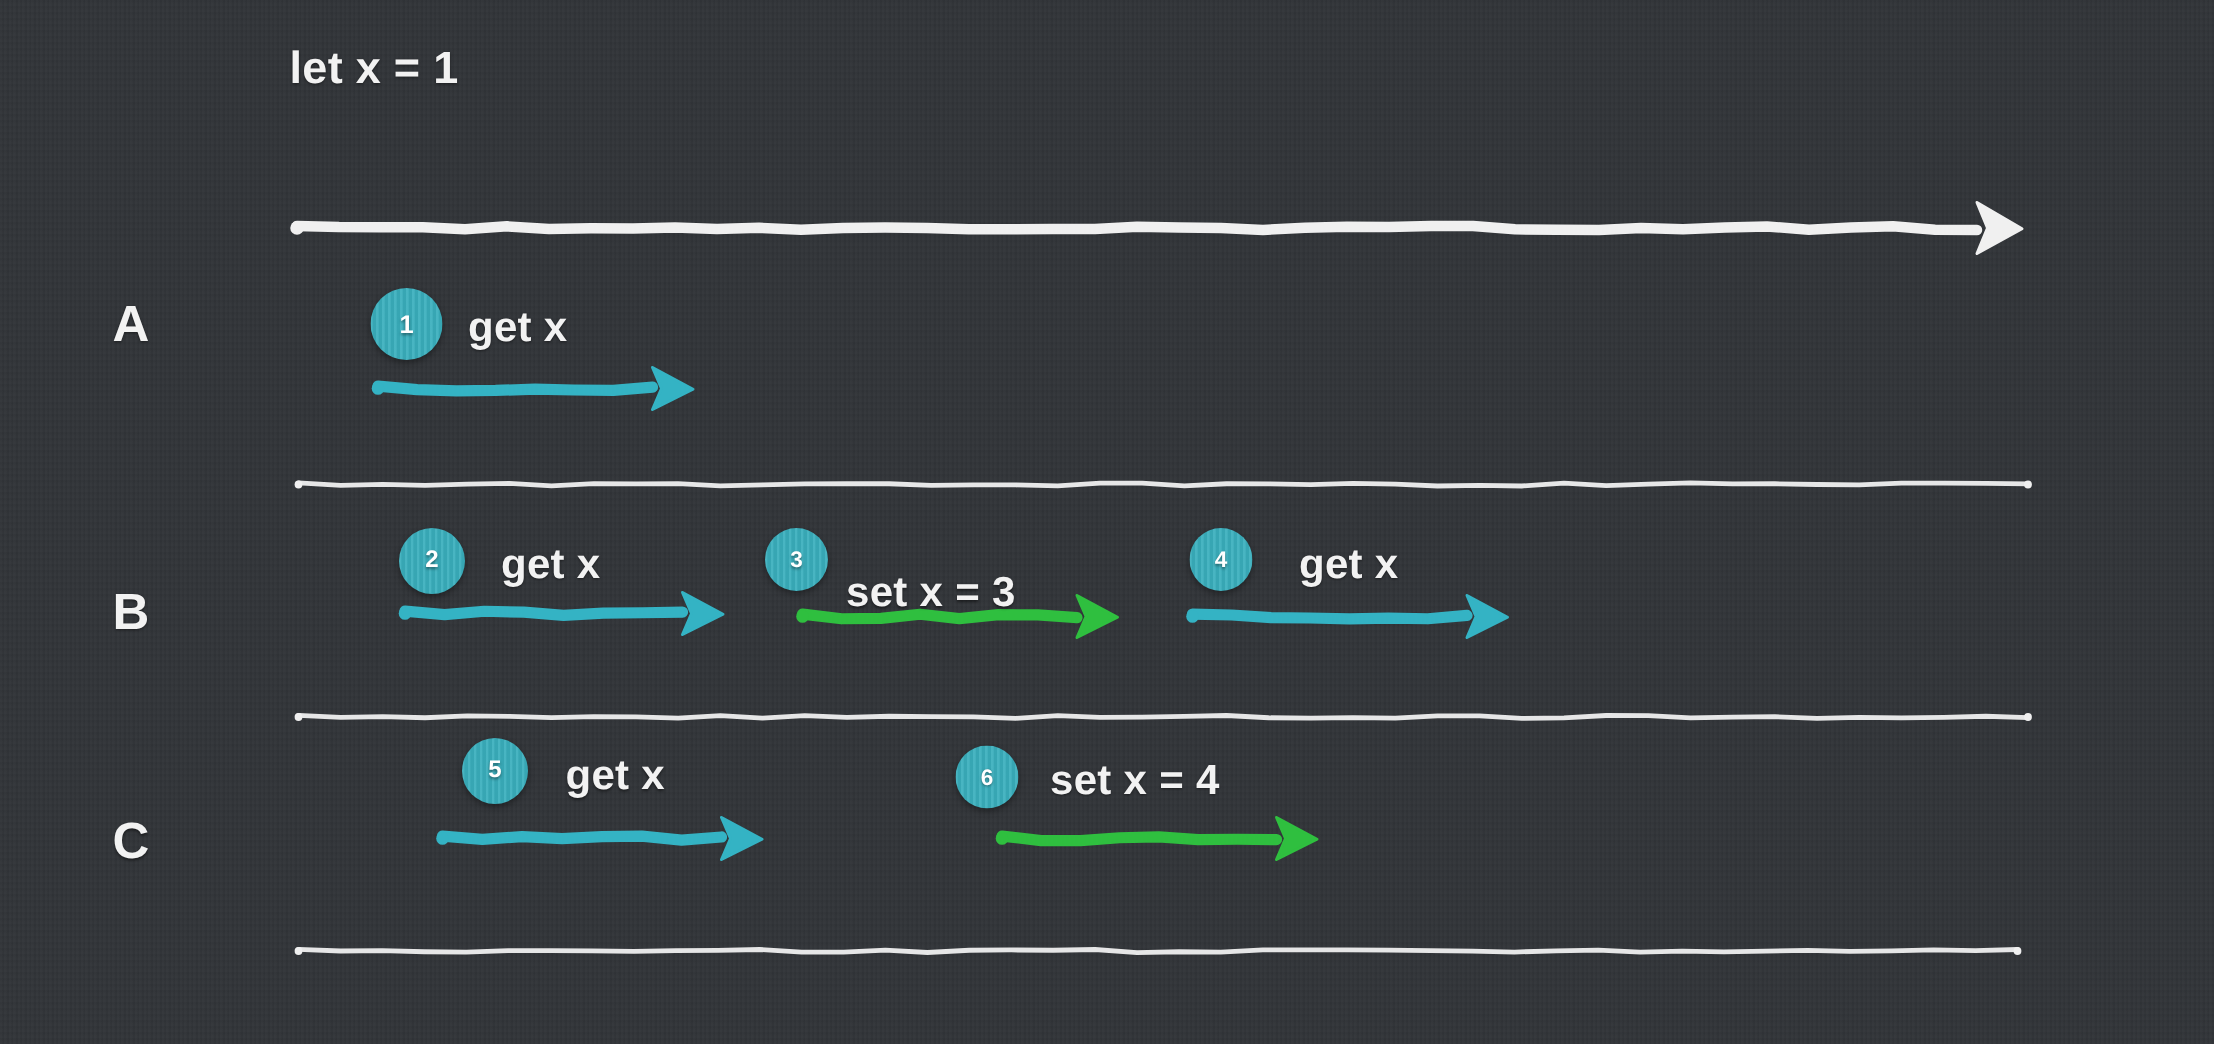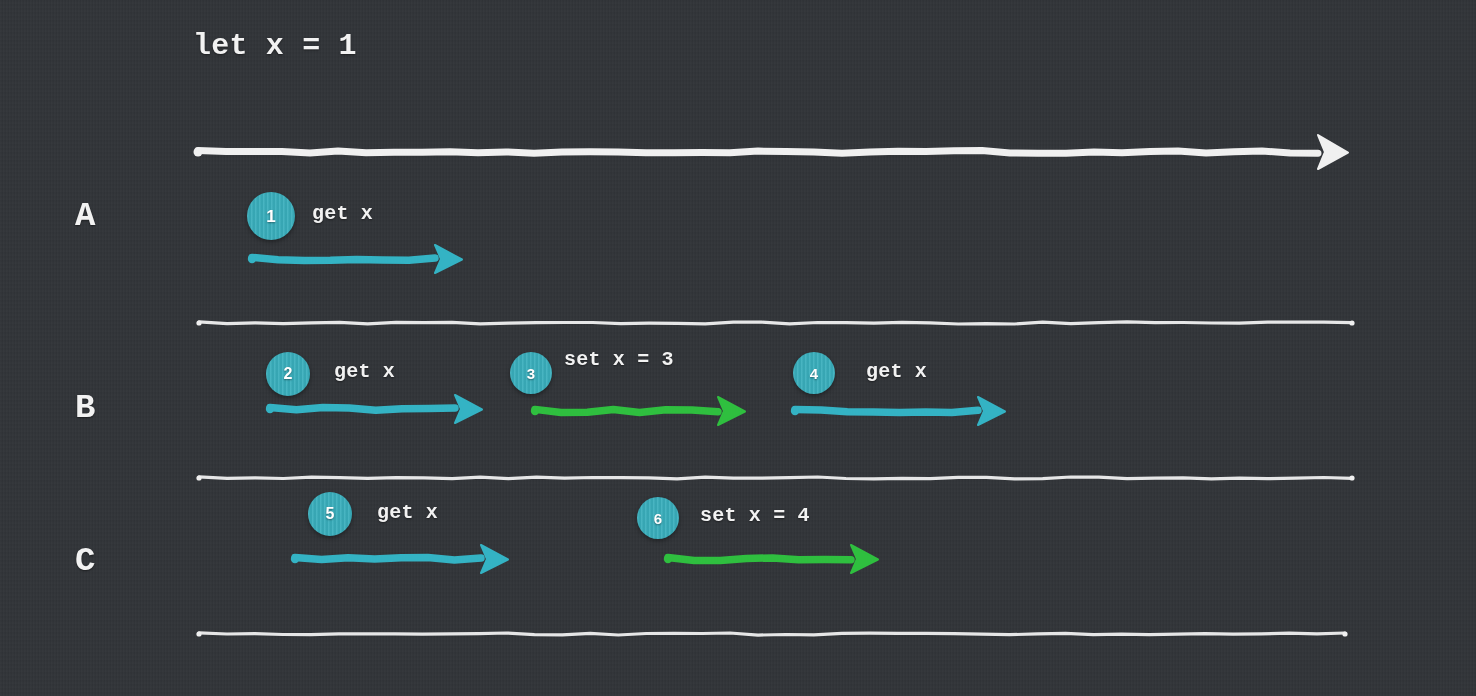--- a/index.html
+++ b/index.html
@@ -29,37 +29,37 @@
   }
   #svg-layer {
     position: absolute;
     left: 0; top: 0;
     width: 1476px;
     height: 696px;
   }
   .txt {
     position: absolute;
     color: #f2f2f2;
-    font-family: Liberation Mono, monospace;
+    font-family: Liberation Sans, sans-serif;
     font-weight: bold;
     white-space: nowrap;
     letter-spacing: 0.2px;
     text-shadow: 0 1px 2px rgba(0,0,0,0.45);
   }
   .title-text {
     font-size: 30px;
     left: 193px;
     top: 29px;
   }
   .lane-label {
     font-size: 34px;
     left: 75px;
   }
   .op-label {
-    font-size: 20px;
+    font-size: 28px;
   }
   .badge {
     position: absolute;
     border-radius: 50%;
     display: flex;
     align-items: center;
     justify-content: center;
     color: #ffffff;
     font-family: "Liberation Sans", sans-serif;
     font-weight: bold;
@@ -143,21 +143,21 @@
       </div>
       <div class="txt op-label" style="left: 312px; top: 202px;">get x</div>
       <div class="txt lane-label" style="left: 75px; top: 389px;">B</div>
       <div class="badge" style="left: 266px; top: 352px; width: 44px; height: 44px; background-color: rgb(58, 175, 189); font-size: 16px;">
         <span>2</span>
       </div>
       <div class="txt op-label" style="left: 334px; top: 360px;">get x</div>
       <div class="badge" style="left: 510px; top: 352px; width: 42px; height: 42px; background-color: rgb(58, 175, 189); font-size: 15px;">
         <span>3</span>
       </div>
-      <div class="txt op-label" style="left: 564px; top: 348px;">set x = 3</div>
+      <div class="txt op-label" style="left: 564px; top: 379px;">set x = 3</div>
       <div class="badge" style="left: 793px; top: 352px; width: 42px; height: 42px; background-color: rgb(58, 175, 189); font-size: 15px;">
         <span>4</span>
       </div>
       <div class="txt op-label" style="left: 866px; top: 360px;">get x</div>
       <div class="txt lane-label" style="left: 75px; top: 542px;">C</div>
       <div class="badge" style="left: 308px; top: 492px; width: 44px; height: 44px; background-color: rgb(58, 175, 189); font-size: 16px;">
         <span>5</span>
       </div>
       <div class="txt op-label" style="left: 377px; top: 501px;">get x</div>
       <div class="badge" style="left: 637px; top: 497px; width: 42px; height: 42px; background-color: rgb(58, 175, 189); font-size: 15px;">

